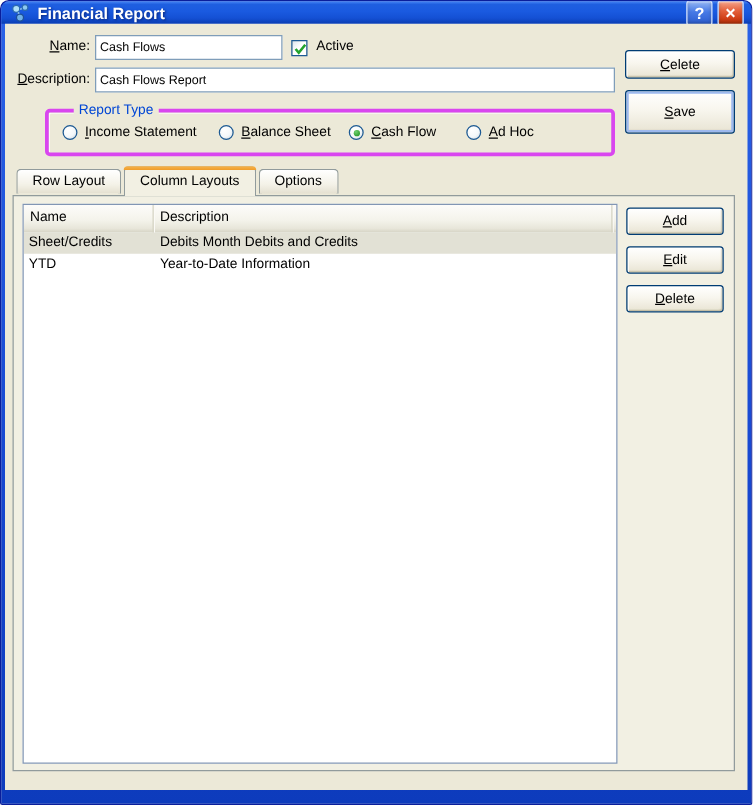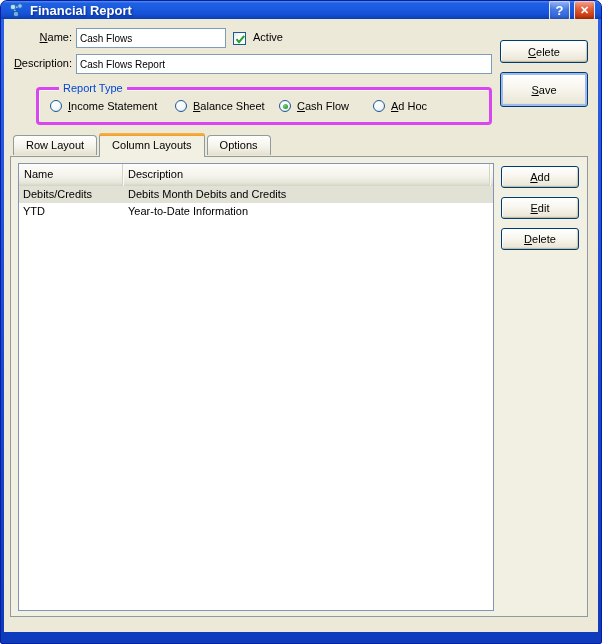--- a/index.html
+++ b/index.html
@@ -232,21 +232,21 @@
     </div>
 
     <div class="tab-panel">
 
       <div class="listview">
         <div class="lv-header">
           <div class="lv-hcell lv-hcell-name">Name</div>
           <div class="lv-hcell lv-hcell-desc">Description</div>
         </div>
         <div class="lv-row selected">
-          <div class="lv-cell-name">Debits/Credits</div>
+          <div class="lv-cell-name">Sheet/Credits</div>
           <div class="lv-cell-desc">Debits Month Debits and Credits</div>
         </div>
         <div class="lv-row">
           <div class="lv-cell-name">YTD</div>
           <div class="lv-cell-desc">Year-to-Date Information</div>
         </div>
       </div>
 
       <div class="xp-btn panel-btn" id="add-button">
           <span><span class="ak">A</span><span>dd</span></span>

